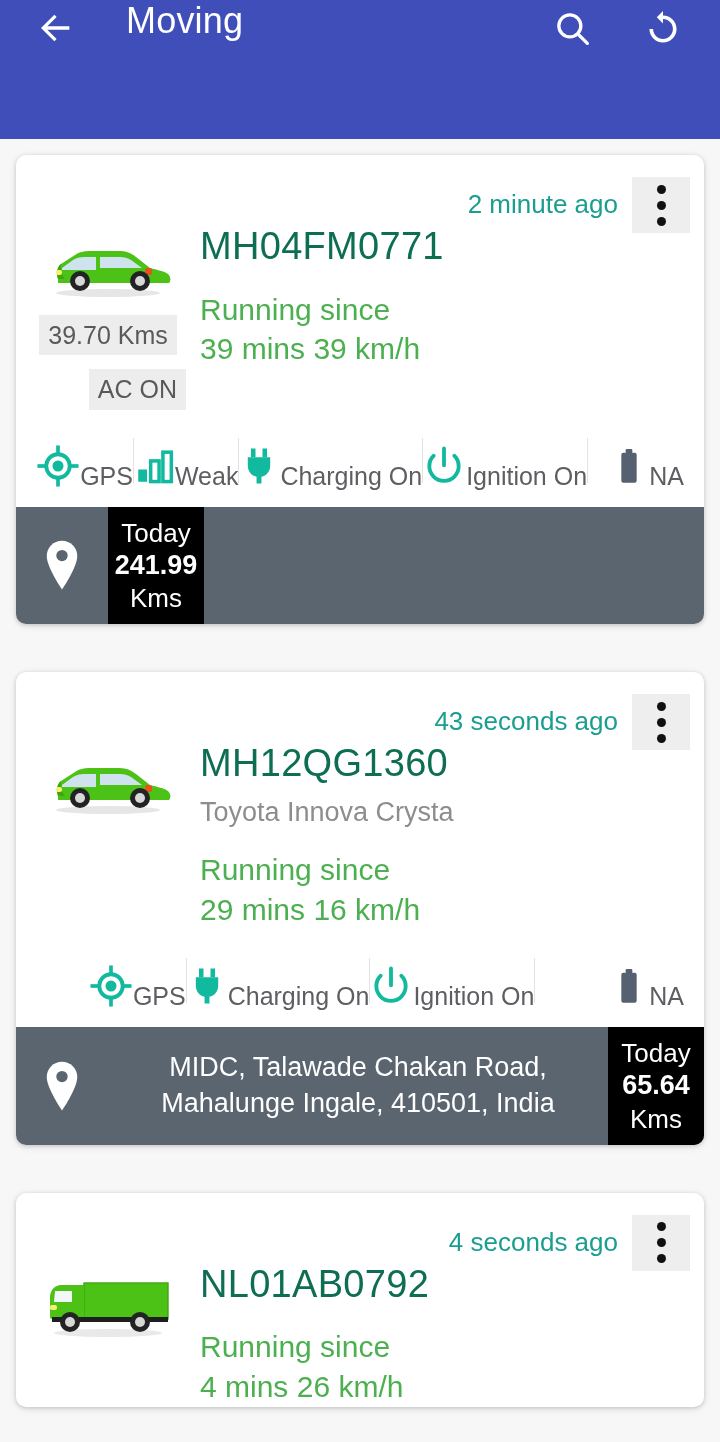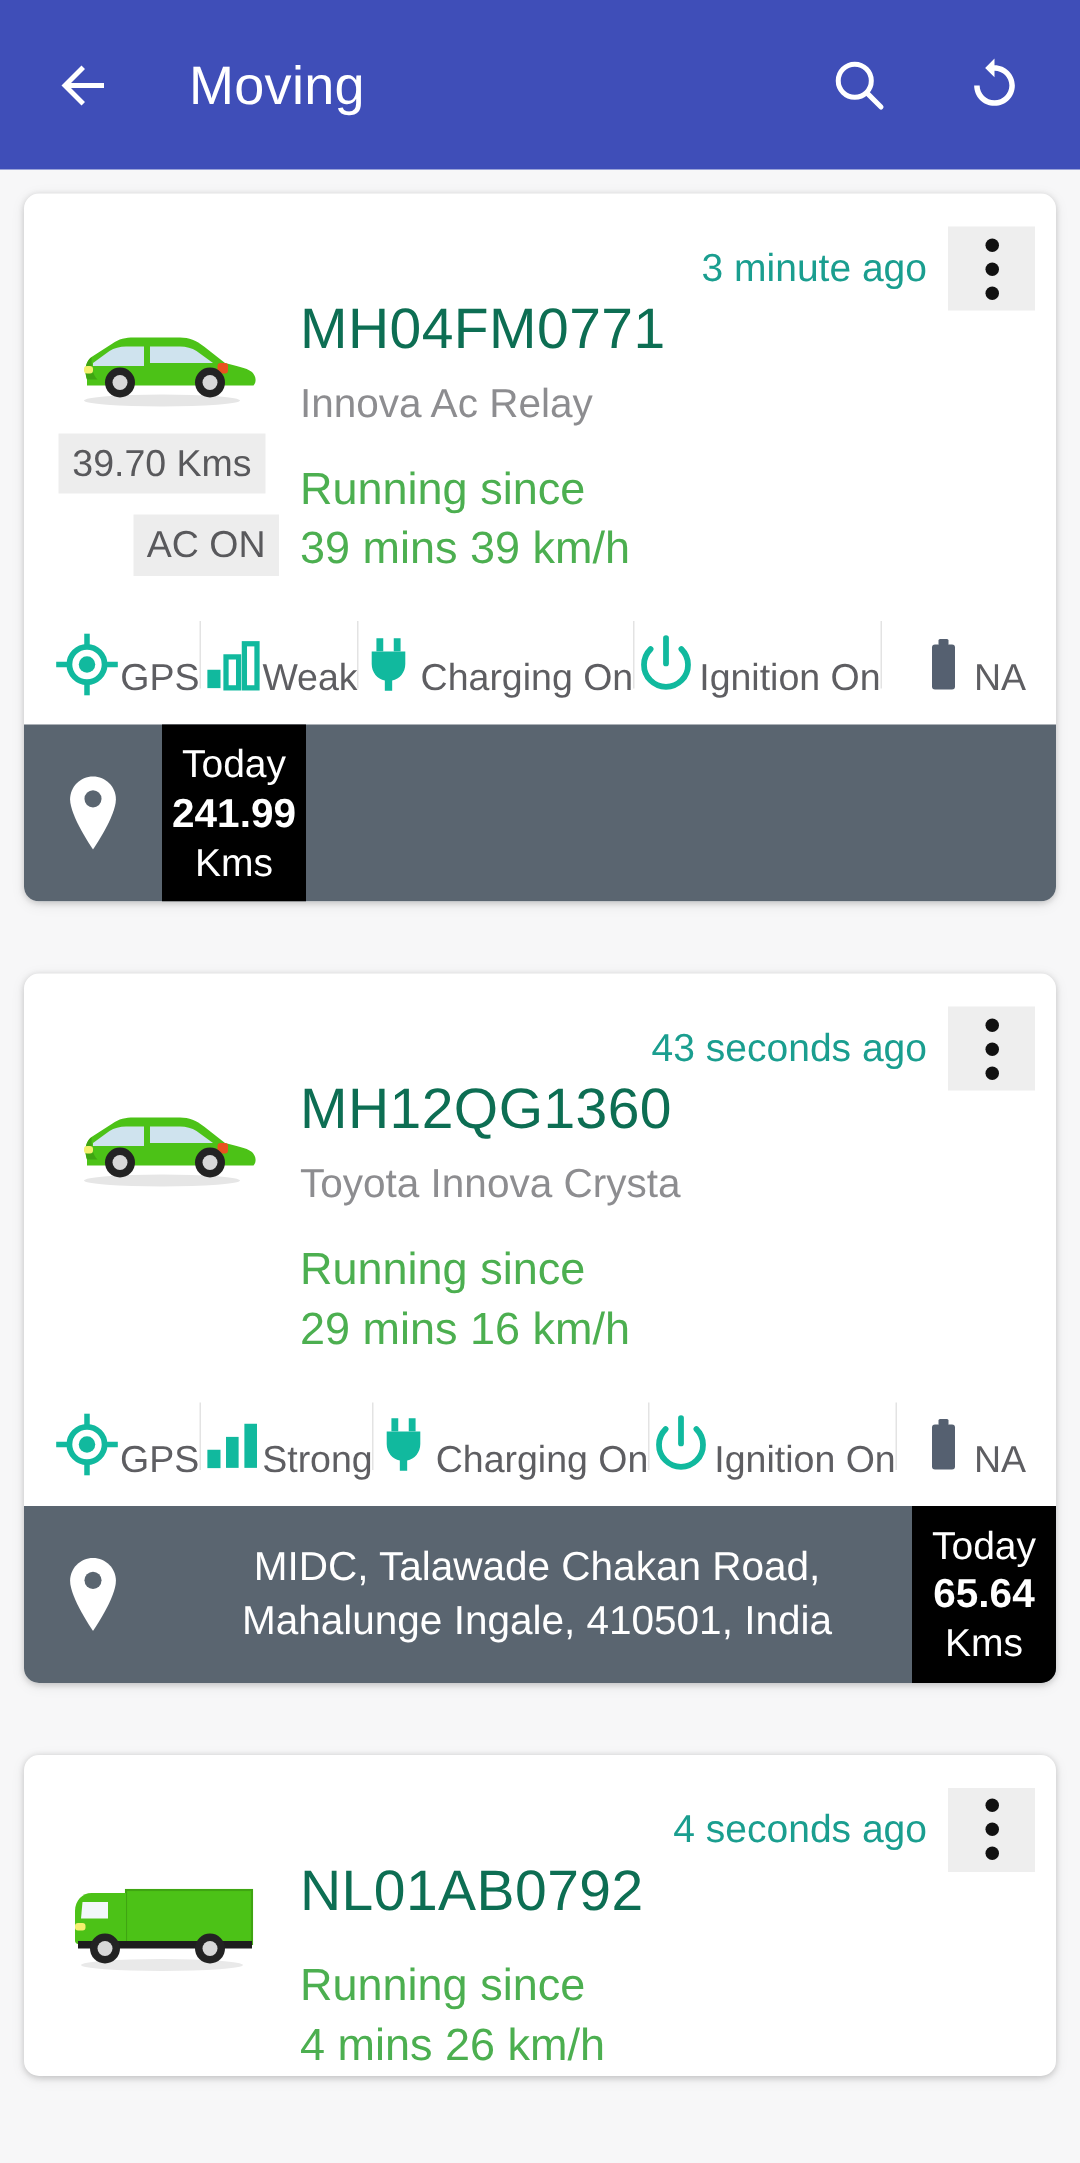--- a/index.html
+++ b/index.html
@@ -7,24 +7,24 @@
   html, body {
     width: 720px;
     height: 1442px;
     overflow: hidden;
     background: #f7f7f8;
     font-family: "Liberation Sans", sans-serif;
   }
 
   
   .appbar {
-    height: 113px;
+    height: 139px;
     background: #3f4eb8;
     display: flex;
-    align-items: center;
+    align-items: flex-start;
     padding: 0 28px;
     position: relative;
     z-index: 10;
   }
   .appbar-back {
     width: 56px; height: 56px;
     display: flex; align-items: center; justify-content: center;
     flex: 0 0 auto;
   }
   .appbar-title {
@@ -221,21 +221,21 @@
     </svg>
   </div>
 </div>
 
 <div class="list">
 
   <div class="card">
     <div class="card-body">
 
       <div class="card-top">
-        <div class="timestamp">3 minute ago</div>
+        <div class="timestamp">2 minute ago</div>
         <div class="kebab">
           <i></i>
           <i></i>
           <i></i>
         </div>
       </div>
 
       <div class="card-main">
         <div class="veh-col">
 
@@ -251,21 +251,20 @@
               <circle cx="36" cy="46" r="5" fill="#d8d8d8"></circle>
             <circle cx="96" cy="46" r="10" fill="#232323"></circle>
               <circle cx="96" cy="46" r="5" fill="#d8d8d8"></circle>
           </svg>
           <div class="badge">39.70 Kms</div>
           <div class="badge ac">AC ON</div>
         </div>
 
         <div class="info-col">
           <div class="plate">MH04FM0771</div>
-          <div class="model">Innova Ac Relay</div>
           <div class="running">
             <span class="l1">Running since</span>
             <span class="l2">39 mins 39 km/h</span>
           </div>
         </div>
       </div>
 
       <div class="status-row">
         <div class="status-cell">
           <div class="status-ico">
@@ -386,30 +385,20 @@
               <rect x="11" y="19" width="2" height="4.2" fill="#11b99e"></rect>
               <rect x="0.8" y="11" width="4.2" height="2" fill="#11b99e"></rect>
               <rect x="19" y="11" width="4.2" height="2" fill="#11b99e"></rect>
             </svg>
           </div>
           <div class="status-label">GPS</div>
         </div>
         <div class="status-cell">
           <div class="status-ico">
             <svg width="42" height="42" viewBox="0 0 24 24">
-              <rect x="3" y="14" width="5" height="7" fill="#11b99e"></rect>
-              <rect x="10.1" y="9.1" width="4.8" height="11.8" fill="#11b99e"></rect>
-              <rect x="17.1" y="4.1" width="4.8" height="16.8" fill="#11b99e"></rect>
-            </svg>
-          </div>
-          <div class="status-label">Strong</div>
-        </div>
-        <div class="status-cell">
-          <div class="status-ico">
-            <svg width="42" height="42" viewBox="0 0 24 24">
               <rect x="7.4" y="2" width="2.6" height="5" fill="#11b99e"></rect>
               <rect x="14" y="2" width="2.6" height="5" fill="#11b99e"></rect>
               <path d="M5.6 7h12.8v4.8c0 3.2-2.2 5.8-5 6.3V22h-2.8v-3.9c-2.8-.5-5-3.1-5-6.3z" fill="#11b99e"></path>
             </svg>
           </div>
           <div class="status-label">Charging On</div>
         </div>
         <div class="status-cell">
           <div class="status-ico">
             <svg width="44" height="44" viewBox="0 0 24 24">

